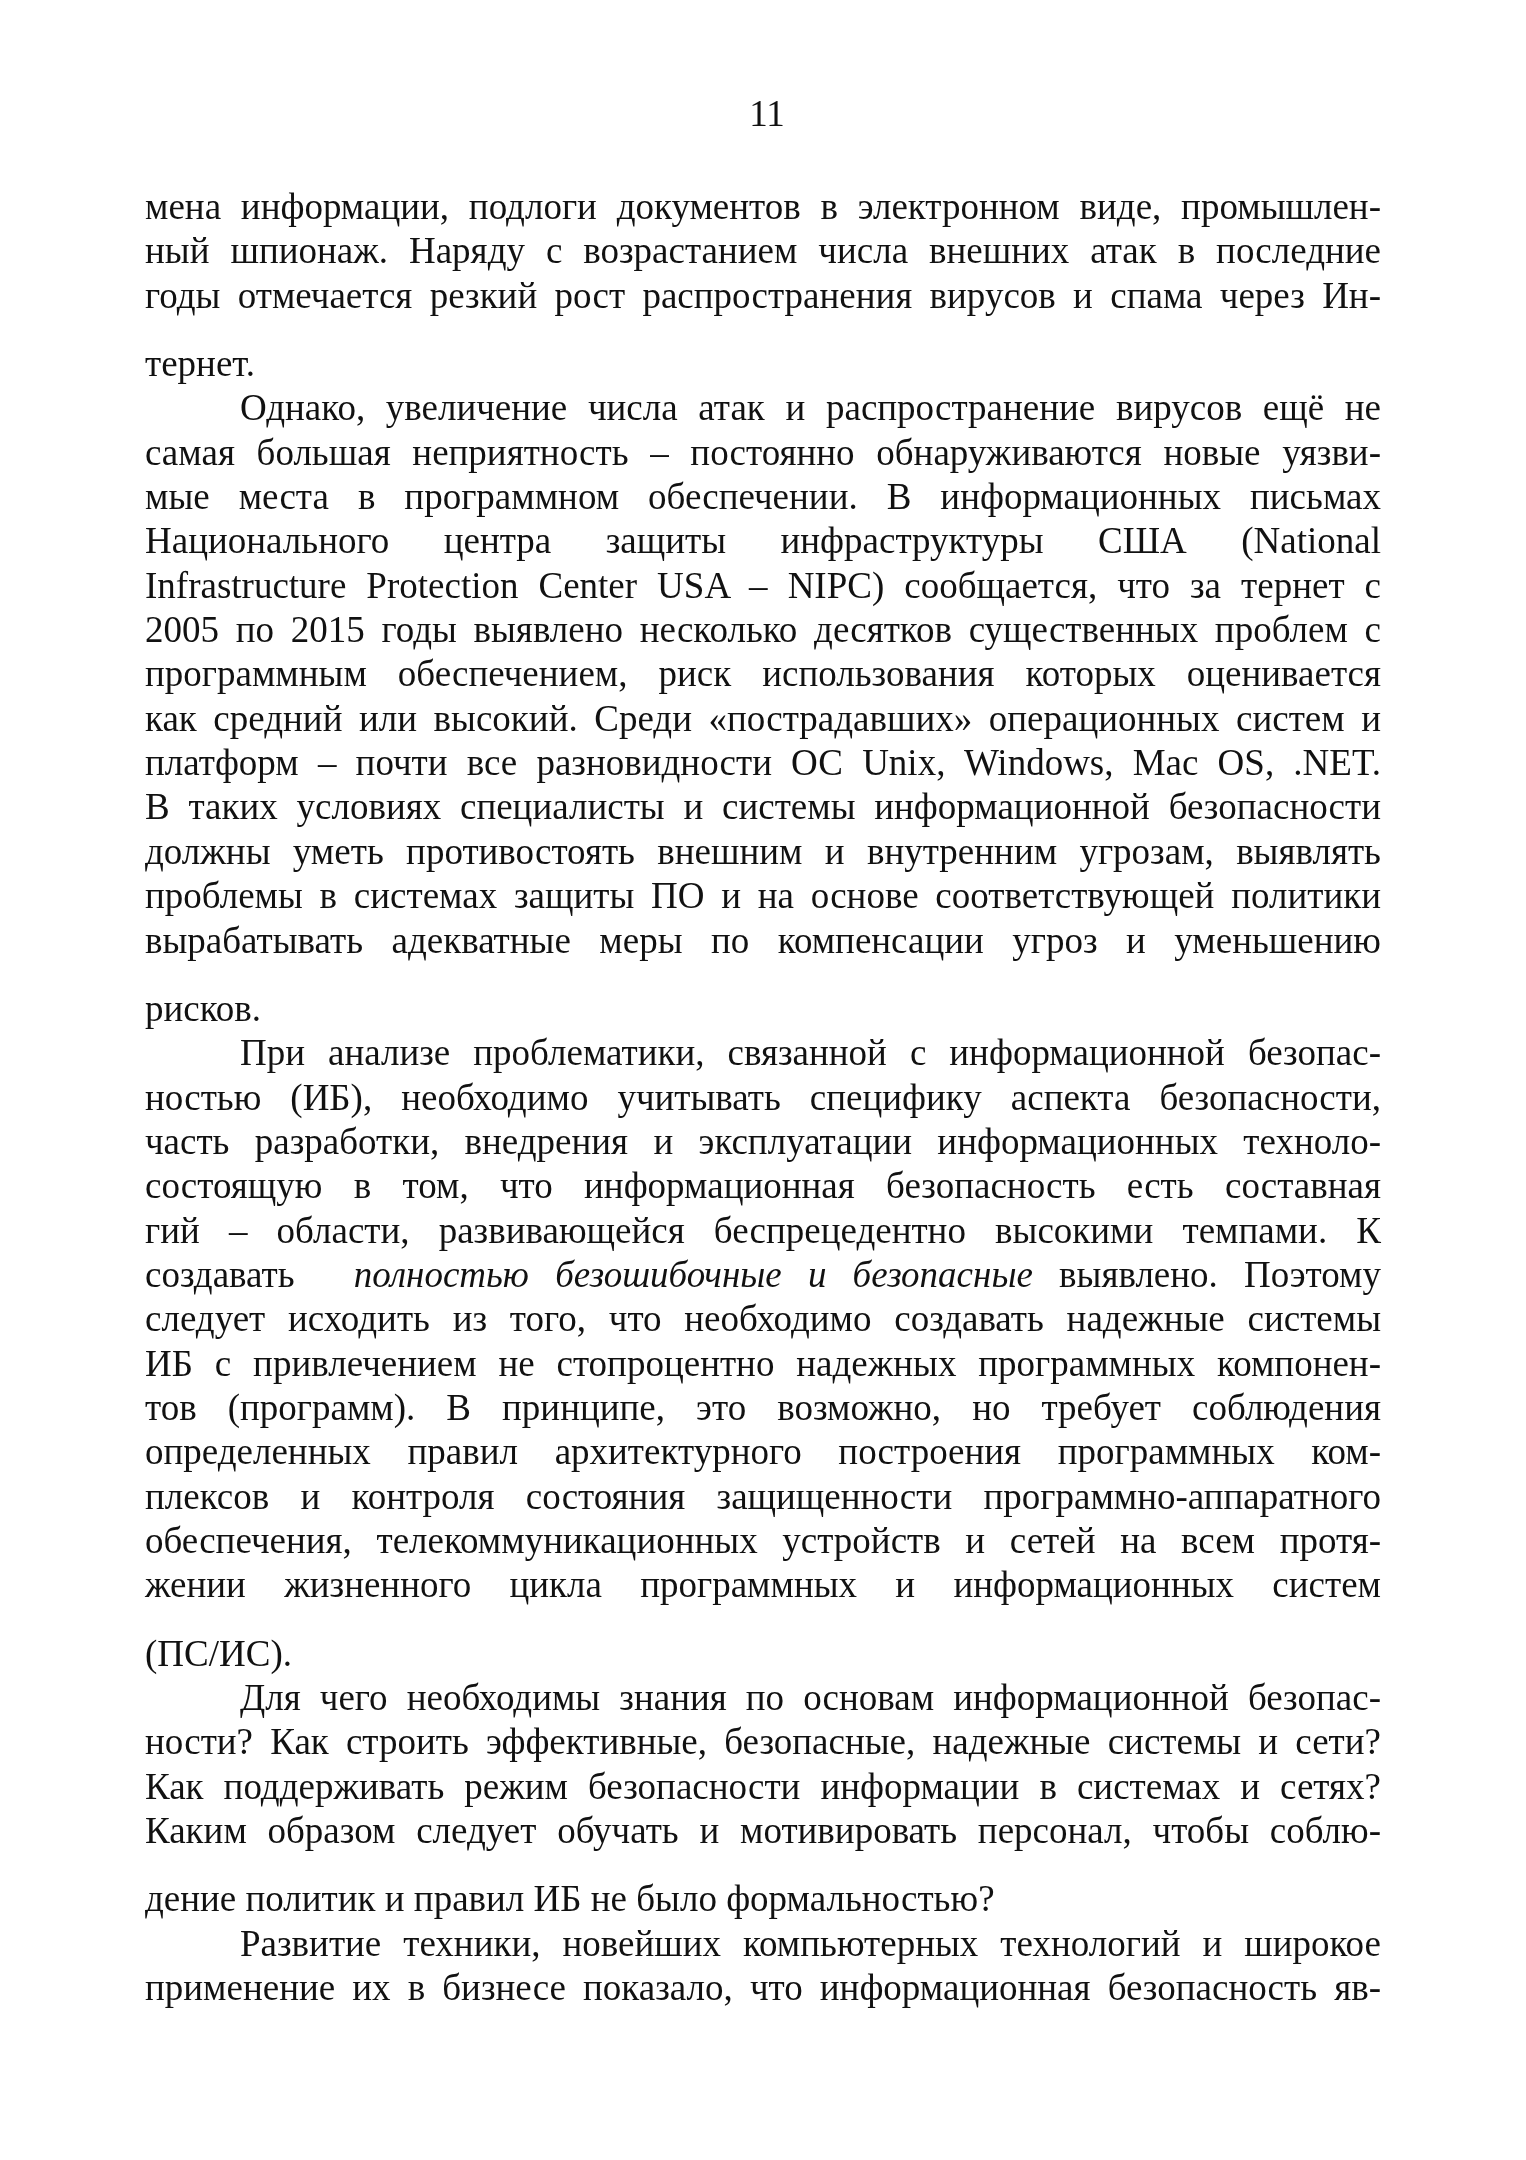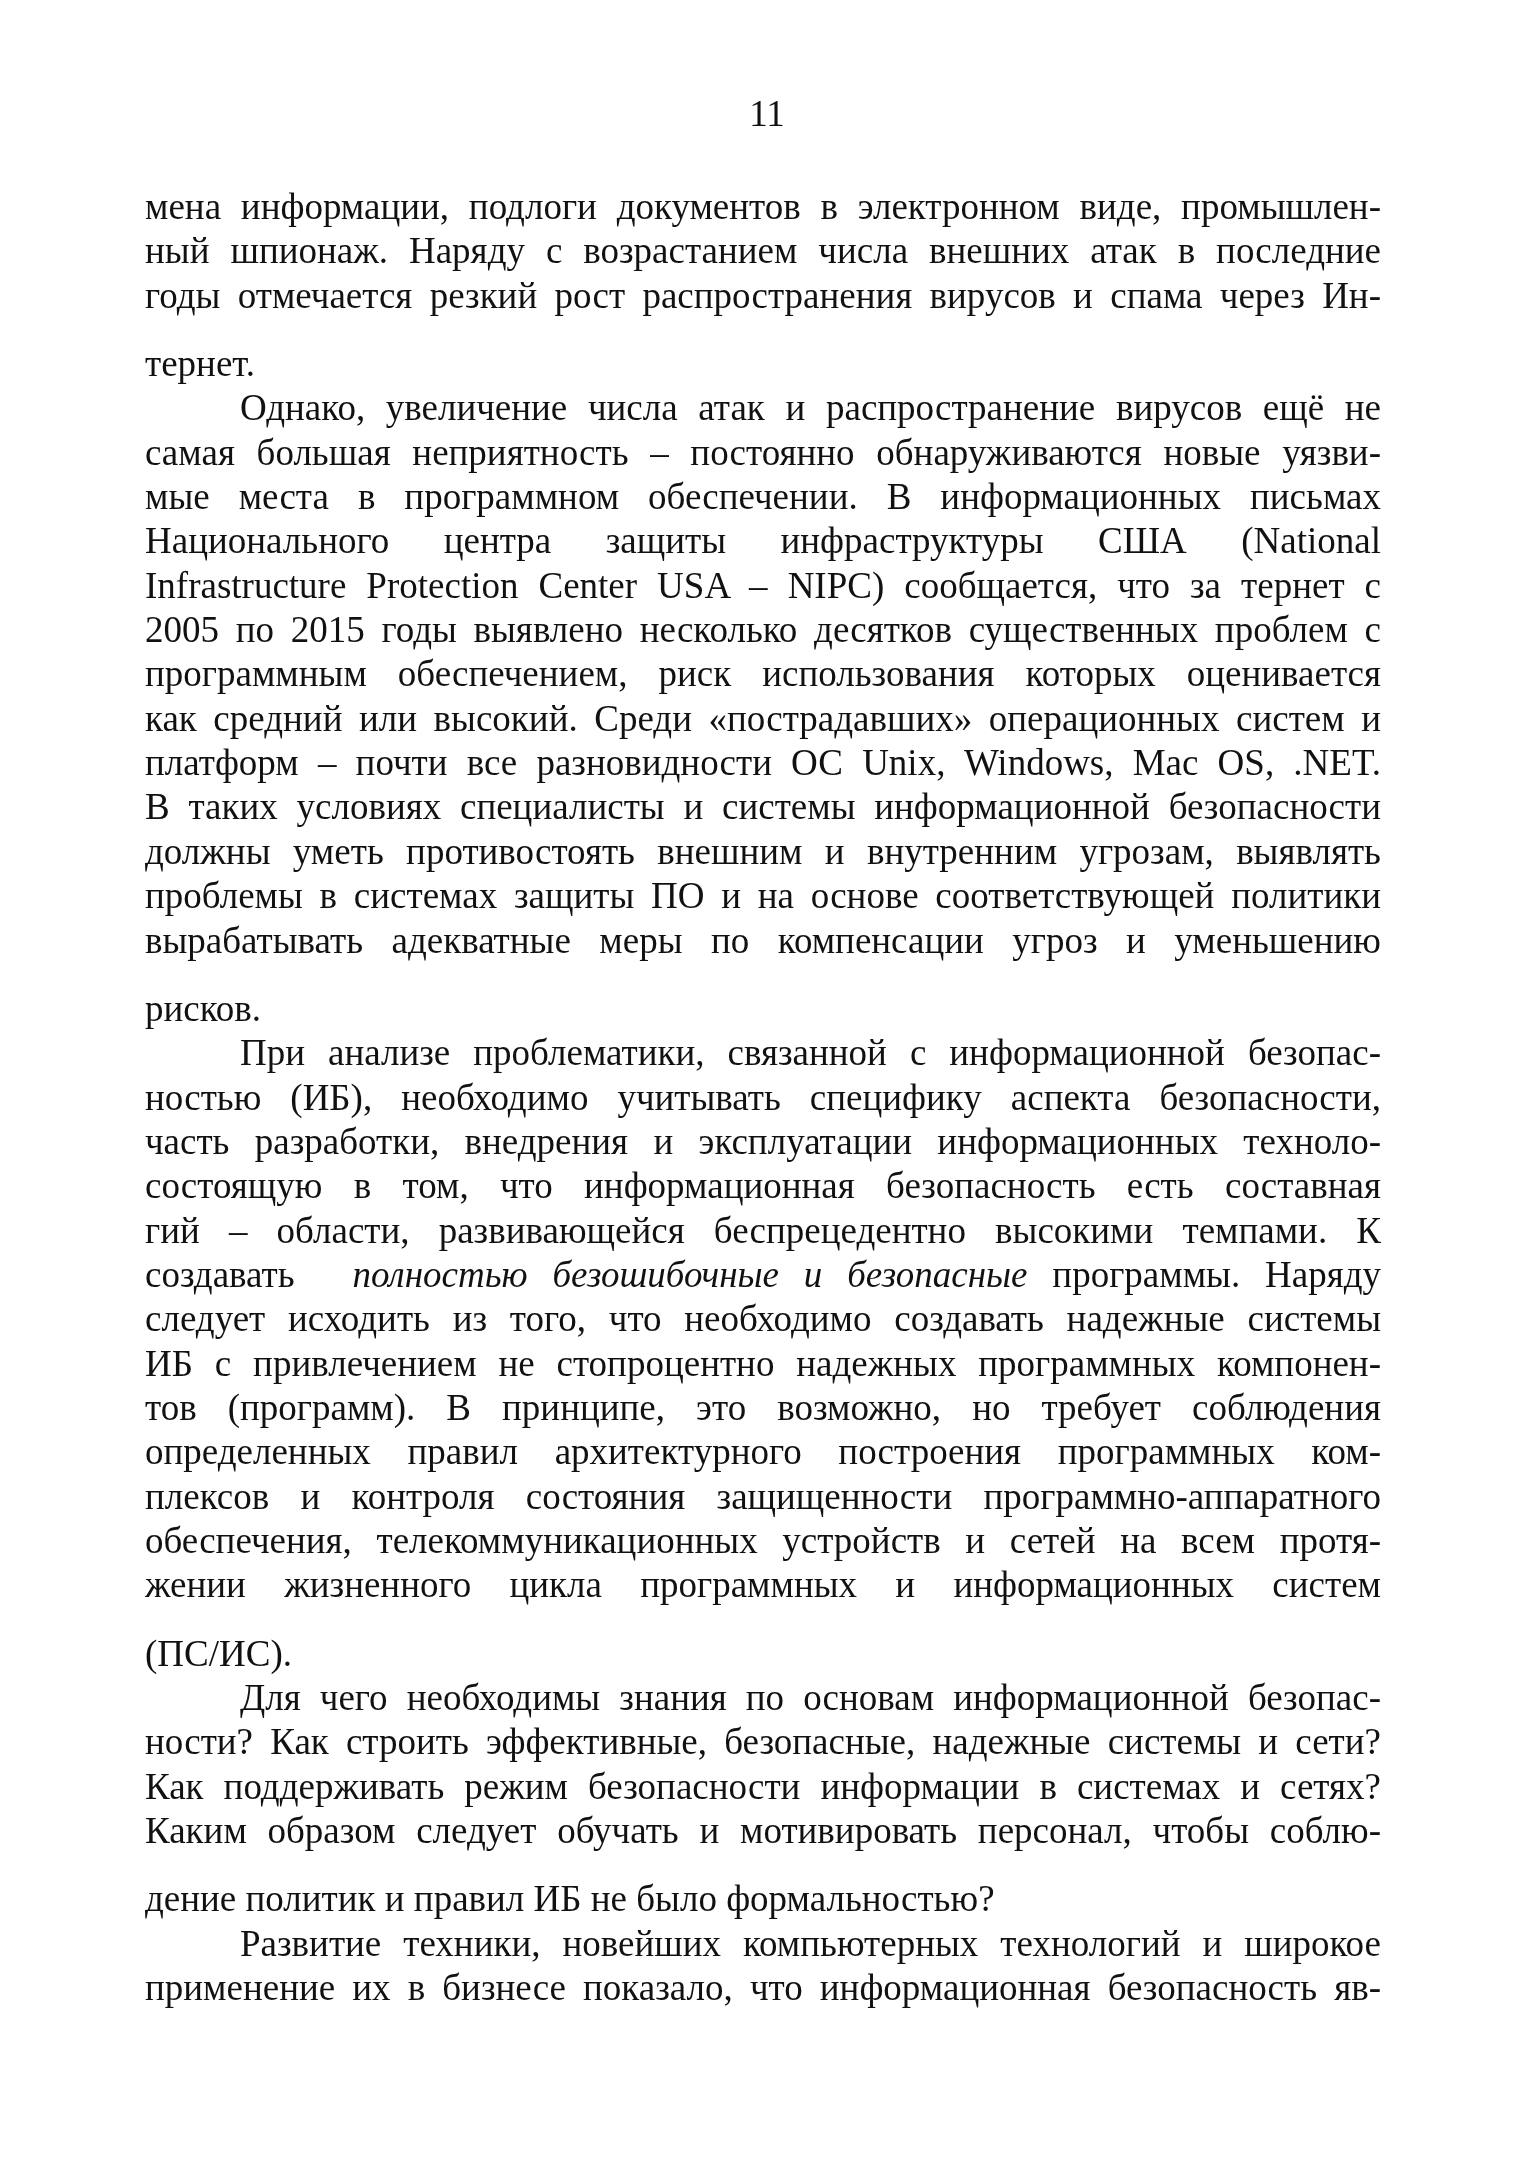--- a/index.html
+++ b/index.html
@@ -78,21 +78,21 @@
       <div class="line"><span>проблемы в системах защиты ПО и на основе соответствующей политики</span></div>
       <div class="line"><span>вырабатывать адекватные меры по компенсации угроз и уменьшению</span></div>
       <div class="line last"><span>рисков.</span></div>
     </div>
     <div>
       <div class="line indent"><span>При анализе проблематики, связанной с информационной безопас-</span></div>
       <div class="line"><span>ностью (ИБ), необходимо учитывать специфику аспекта безопасности,</span></div>
       <div class="line"><span>часть разработки, внедрения и эксплуатации информационных техноло-</span></div>
       <div class="line"><span>состоящую в том, что информационная безопасность есть составная</span></div>
       <div class="line"><span>гий – области, развивающейся беспрецедентно высокими темпами. К</span></div>
-      <div class="line"><span>создавать </span><span class="seg-italic">полностью безошибочные и безопасные</span><span> программы. Наряду</span></div>
+      <div class="line"><span>создавать </span><span class="seg-italic">полностью безошибочные и безопасные</span><span> выявлено. Поэтому</span></div>
       <div class="line"><span>следует исходить из того, что необходимо создавать надежные системы</span></div>
       <div class="line"><span>ИБ с привлечением не стопроцентно надежных программных компонен-</span></div>
       <div class="line"><span>тов (программ). В принципе, это возможно, но требует соблюдения</span></div>
       <div class="line"><span>определенных правил архитектурного построения программных ком-</span></div>
       <div class="line"><span>плексов и контроля состояния защищенности программно-аппаратного</span></div>
       <div class="line"><span>обеспечения, телекоммуникационных устройств и сетей на всем протя-</span></div>
       <div class="line"><span>жении жизненного цикла программных и информационных систем</span></div>
       <div class="line last"><span>(ПС/ИС).</span></div>
     </div>
     <div>

